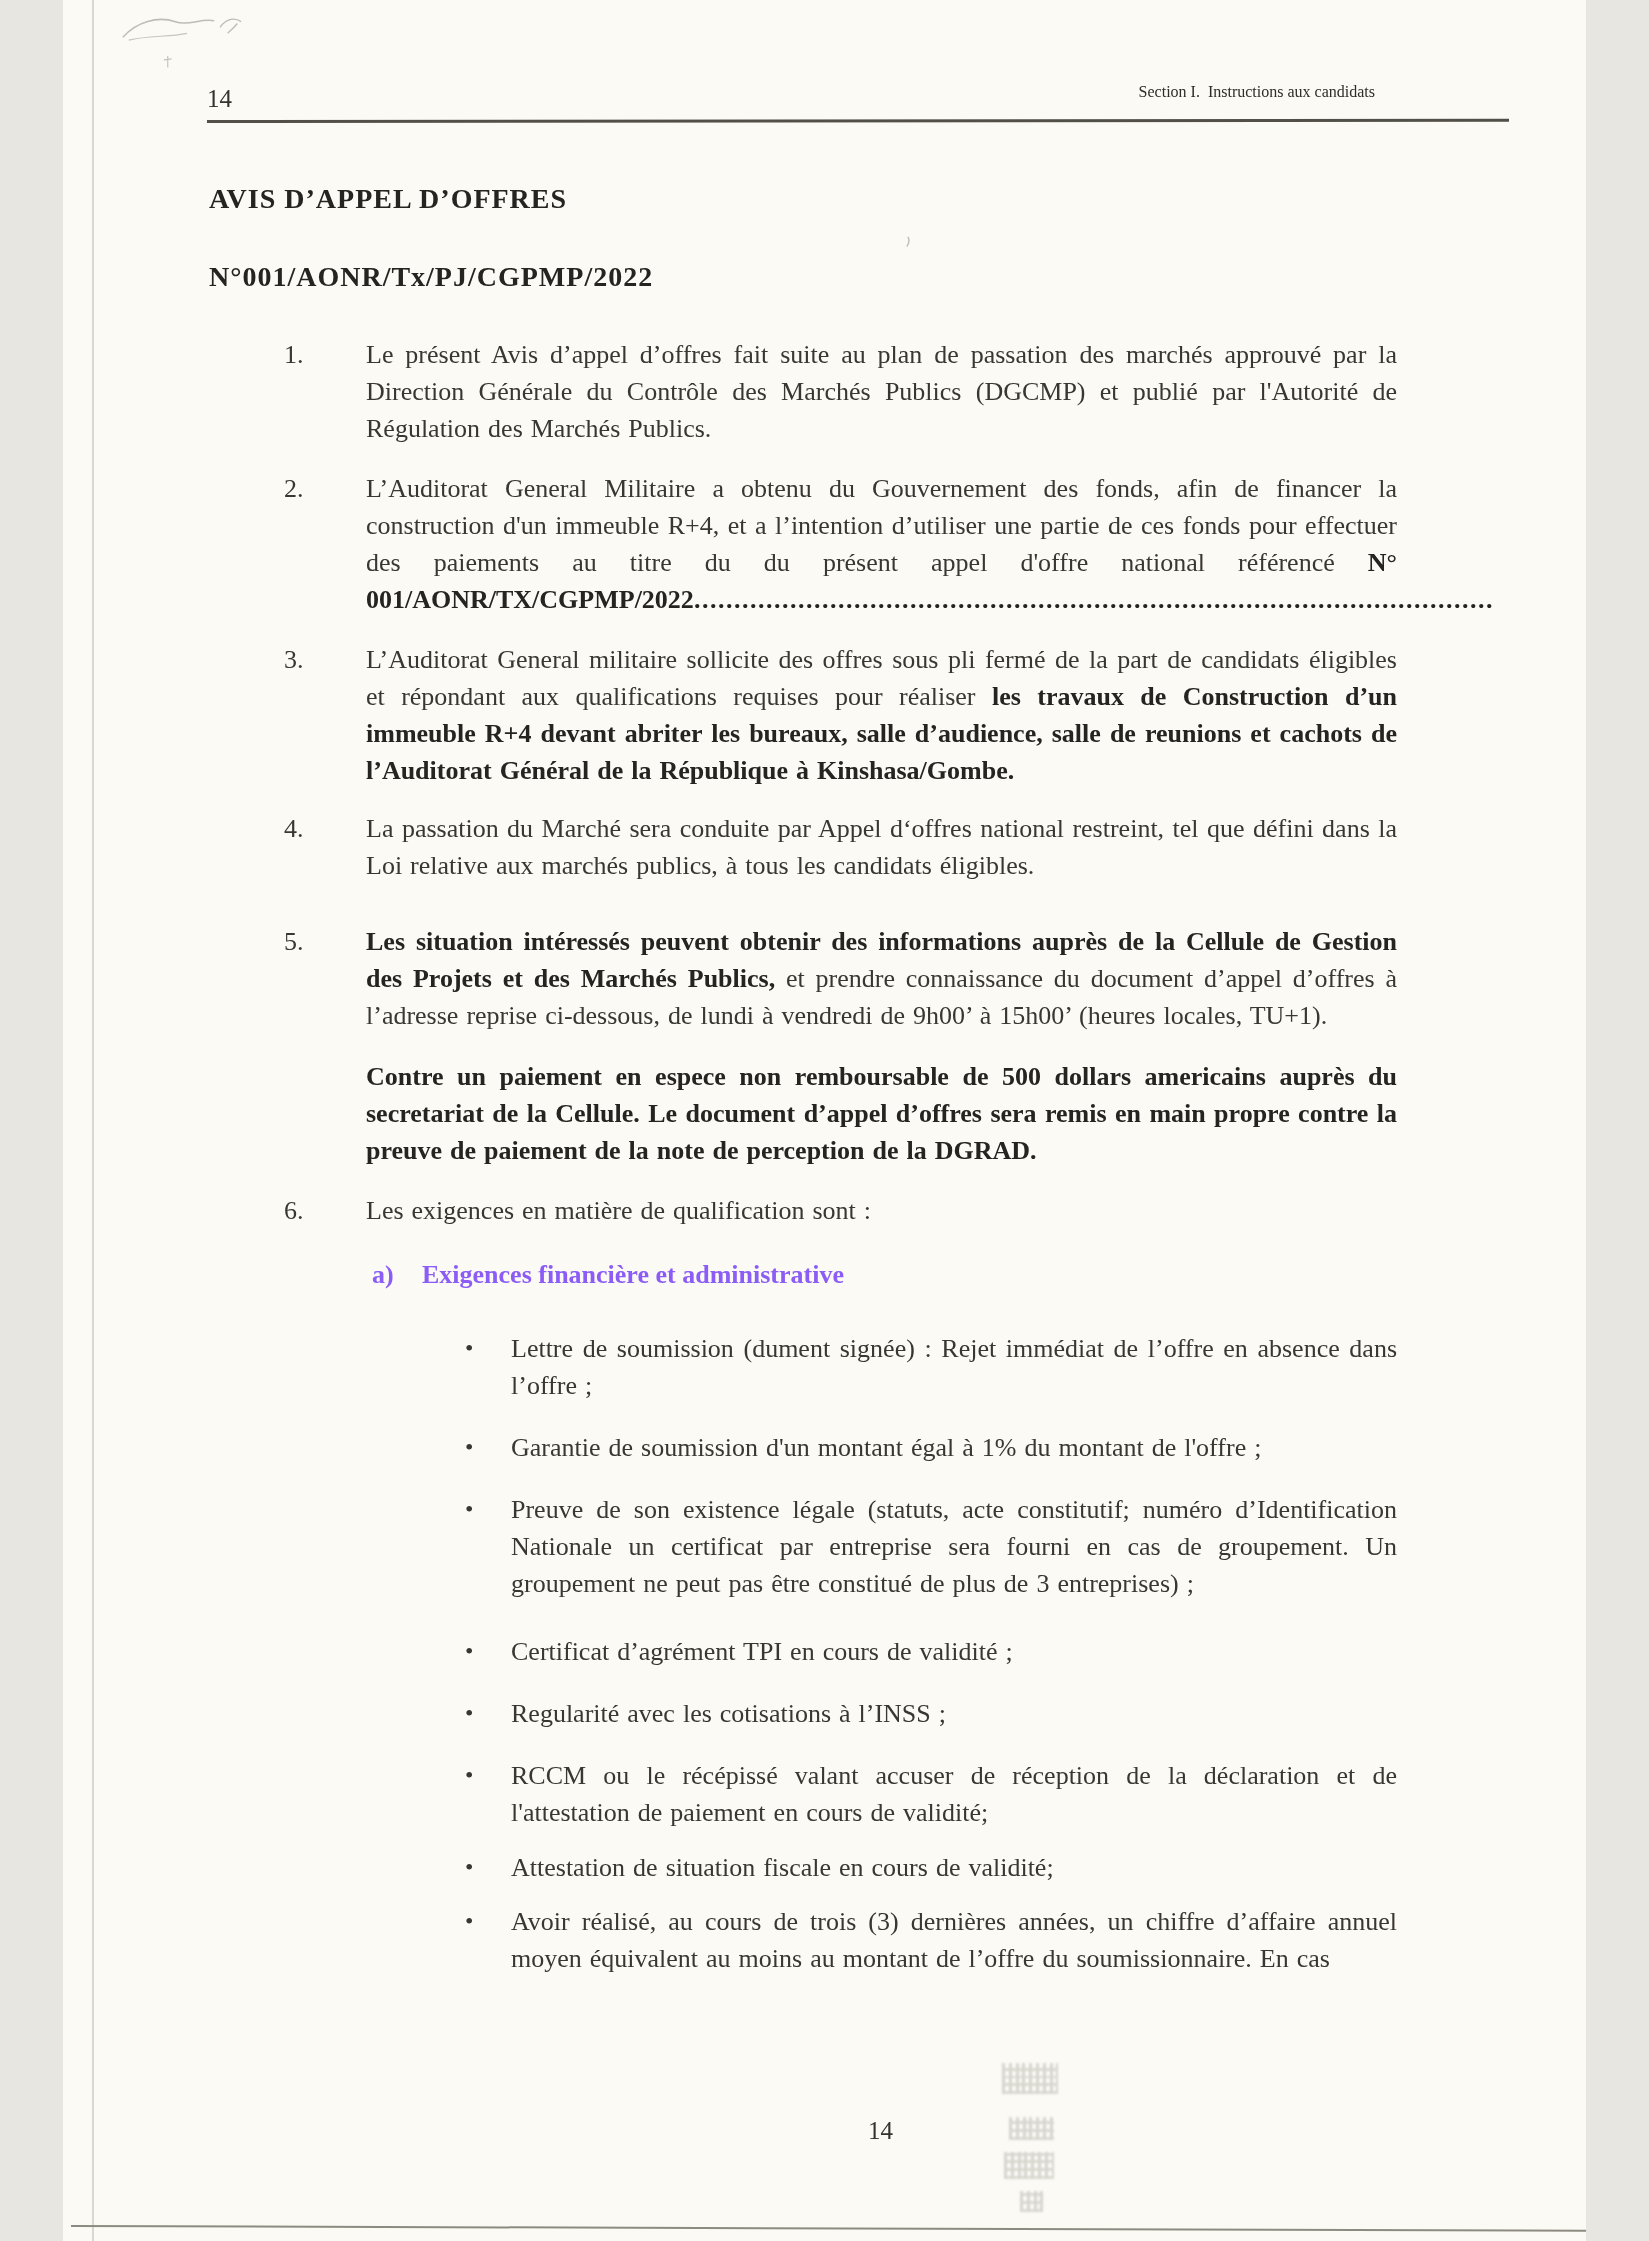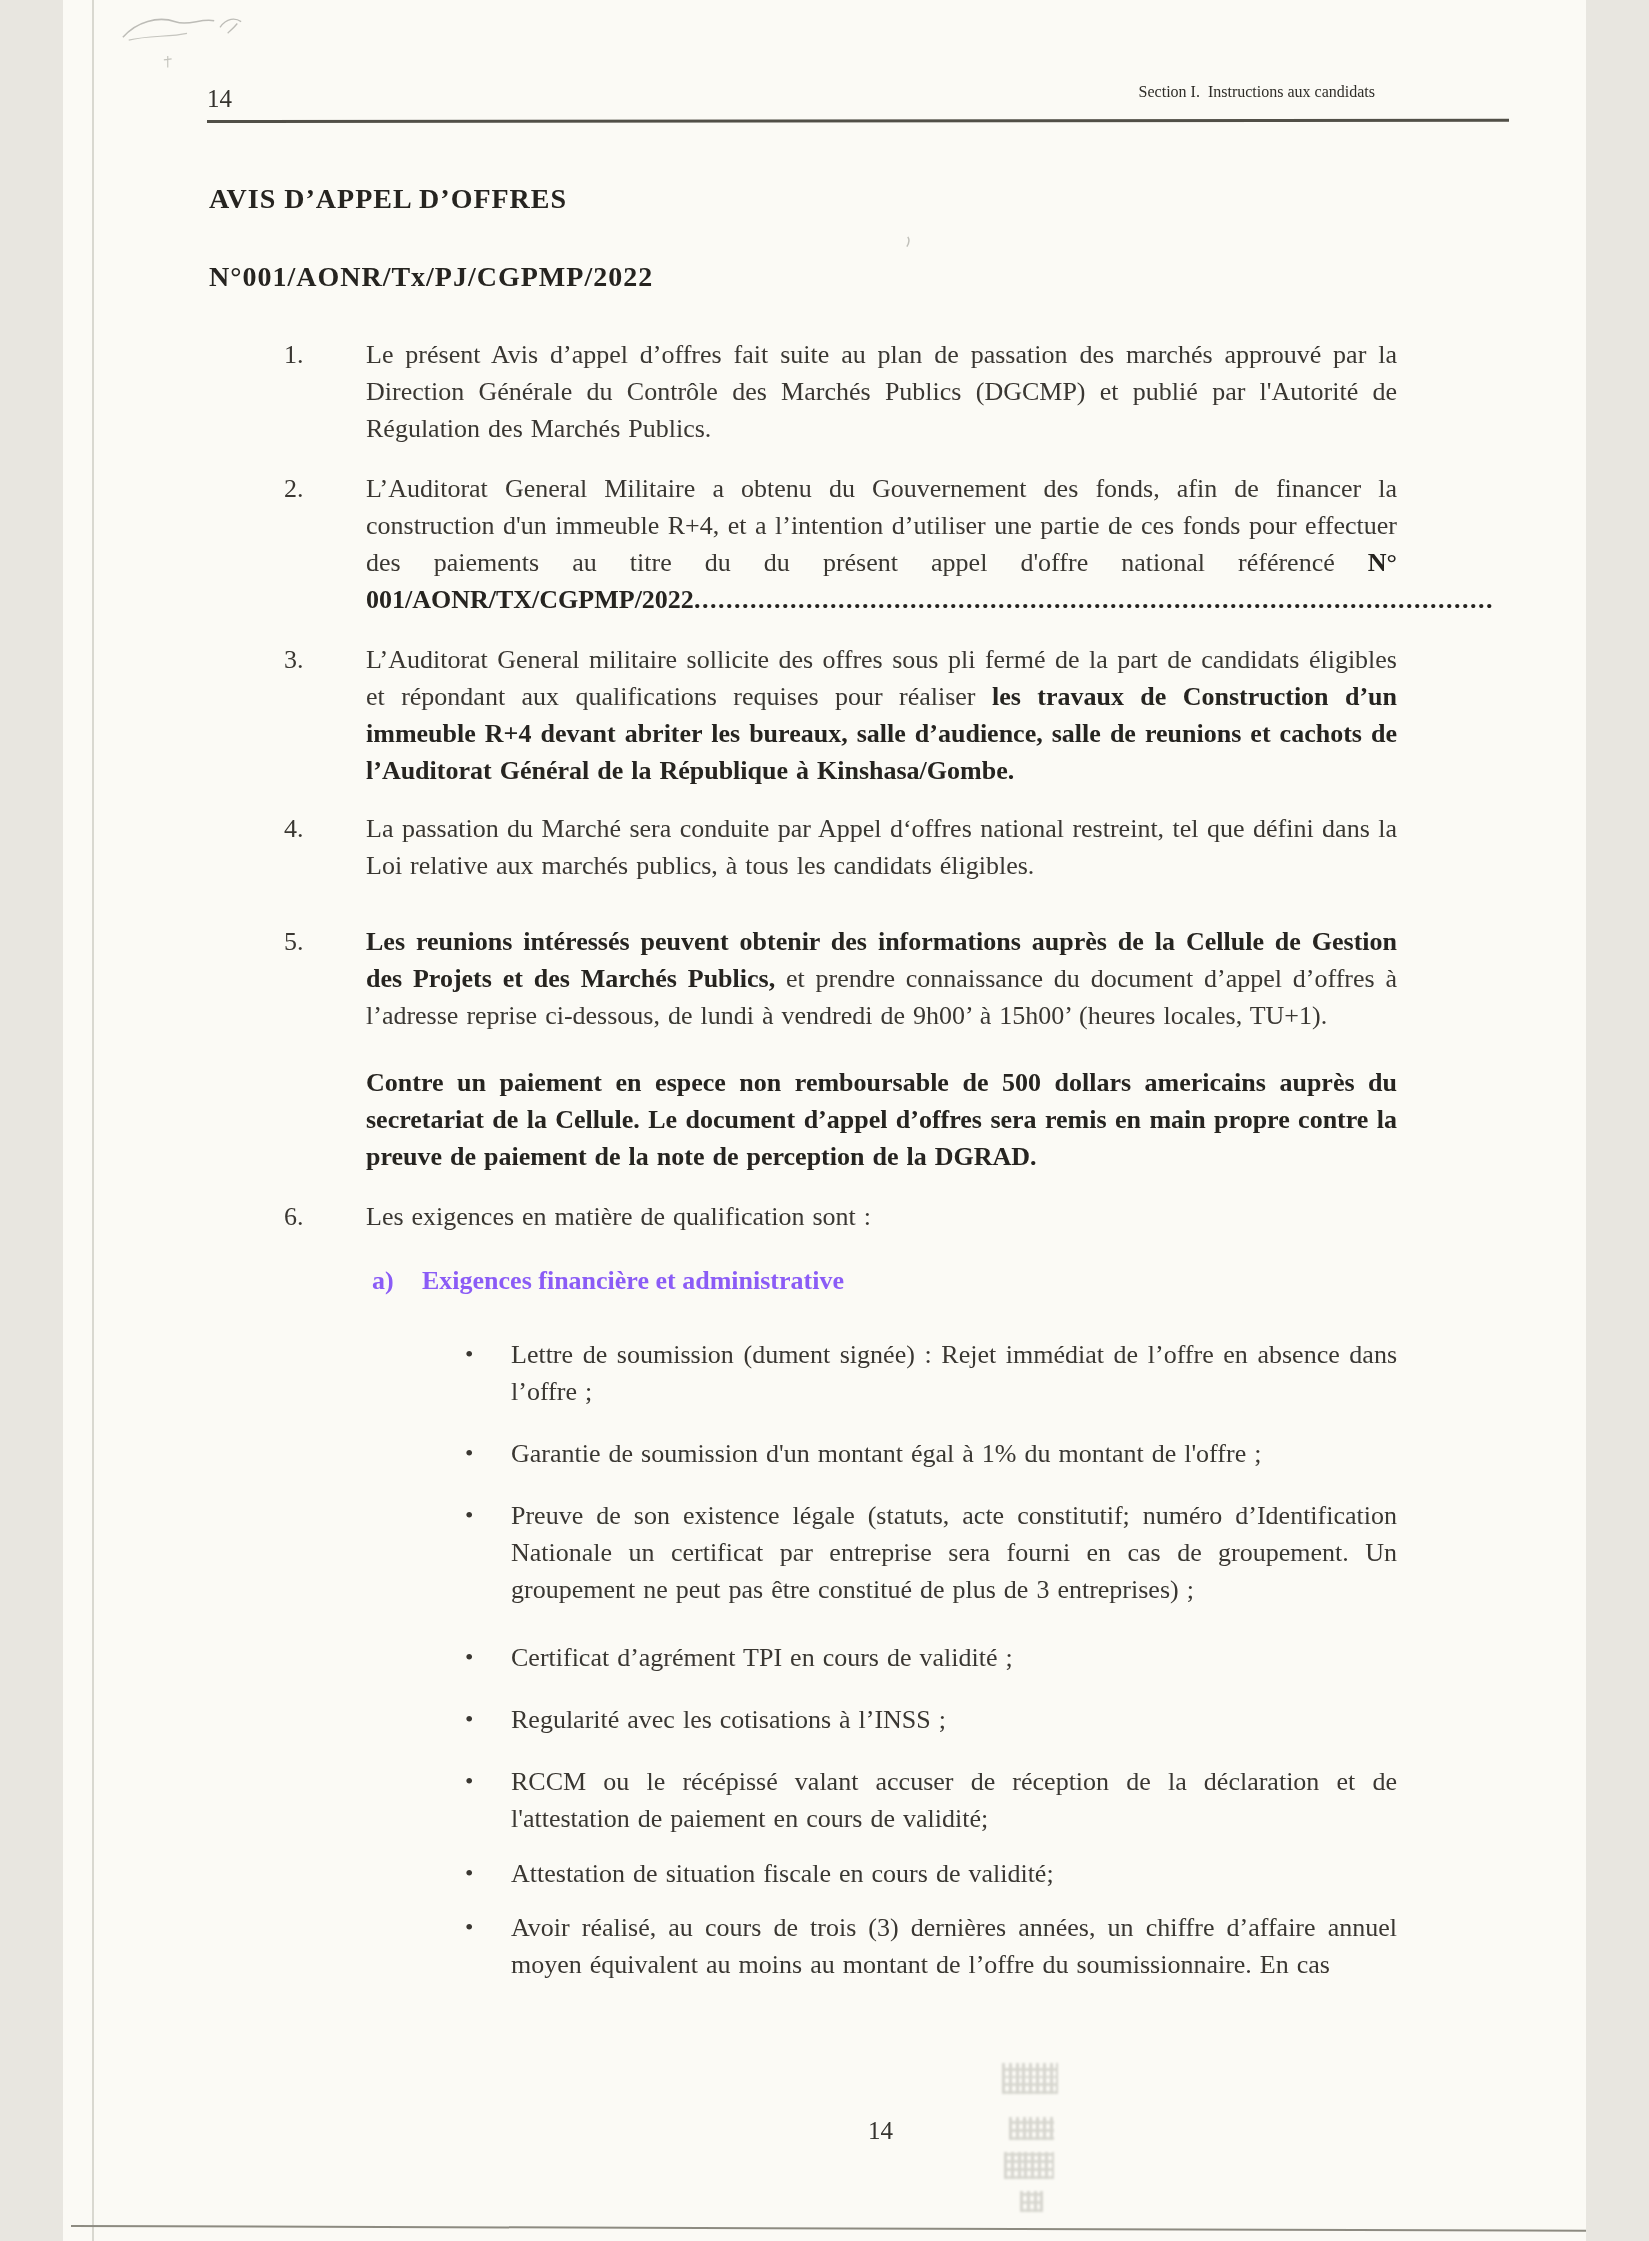--- a/index.html
+++ b/index.html
@@ -30,21 +30,21 @@
     margin:0 194px 0 146px;
     font-size:28px;font-weight:bold;color:#262420;letter-spacing:1px;line-height:33px;
   }
   .subtitle{margin-top:45px;}
   .para{position:relative;margin:23px 189px 0 303px;text-align:justify;
     font-size:26px;line-height:37px;word-spacing:1.5px;}
   .para .num{position:absolute;left:-82px;top:0;}
   .p1{margin-top:43px;}
   .p4{margin-top:21.3px;}
   .p5{margin-top:39px;}
-  .pbold{margin-top:30px;font-weight:bold;color:#262420;}
+  .pbold{margin-top:24px;font-weight:bold;color:#262420;}
   .p6{margin-top:23px;}
   .bold{font-weight:bold;color:#262420;}
   .dots{letter-spacing:1.5px;}
   .subheading{margin:27px 189px 0 309px;font-size:26px;line-height:37px;font-weight:bold;color:#8b5cf6;}
   .subheading .marker{display:inline-block;width:50px;}
   .bullets{margin-top:37px;}
   .bullet{position:relative;margin:0 189px 25px 448px;text-align:justify;
     font-size:26px;line-height:37px;word-spacing:1.5px;}
   .bullet .mark{position:absolute;left:-46px;top:0px;font-size:24px;}
   .b3{margin-bottom:31px;}
@@ -100,21 +100,21 @@
       <span>L’Auditorat General militaire sollicite des offres sous pli fermé de la part de candidats éligibles et répondant aux qualifications requises pour réaliser </span><span class="bold">les travaux de Construction d’un immeuble R+4 devant abriter les bureaux, salle d’audience, salle de reunions et cachots de l’Auditorat Général de la République à Kinshasa/Gombe.</span>
     </div>
 
     <div class="para p4">
       <span class="num">4.</span>
       <span>La passation du Marché sera conduite par Appel d‘offres national restreint, tel que défini dans la Loi relative aux marchés publics, à tous les candidats éligibles.</span>
     </div>
 
     <div class="para p5">
       <span class="num">5.</span>
-      <span class="bold">Les reunions intéressés peuvent obtenir des informations auprès de la Cellule de Gestion des Projets et des Marchés Publics, </span><span>et prendre connaissance du document d’appel d’offres à l’adresse reprise ci-dessous, de lundi à vendredi de 9h00’ à 15h00’ (heures locales, TU+1).</span>
+      <span class="bold">Les situation intéressés peuvent obtenir des informations auprès de la Cellule de Gestion des Projets et des Marchés Publics, </span><span>et prendre connaissance du document d’appel d’offres à l’adresse reprise ci-dessous, de lundi à vendredi de 9h00’ à 15h00’ (heures locales, TU+1).</span>
     </div>
 
     <div class="para pbold">
       <span>Contre un paiement en espece non remboursable de 500 dollars americains auprès du secretariat de la Cellule. Le document d’appel d’offres sera remis en main propre contre la preuve de paiement de la note de perception de la DGRAD.</span>
     </div>
 
     <div class="para p6">
       <span class="num">6.</span>
       <span>Les exigences en matière de qualification sont :</span>
     </div>

